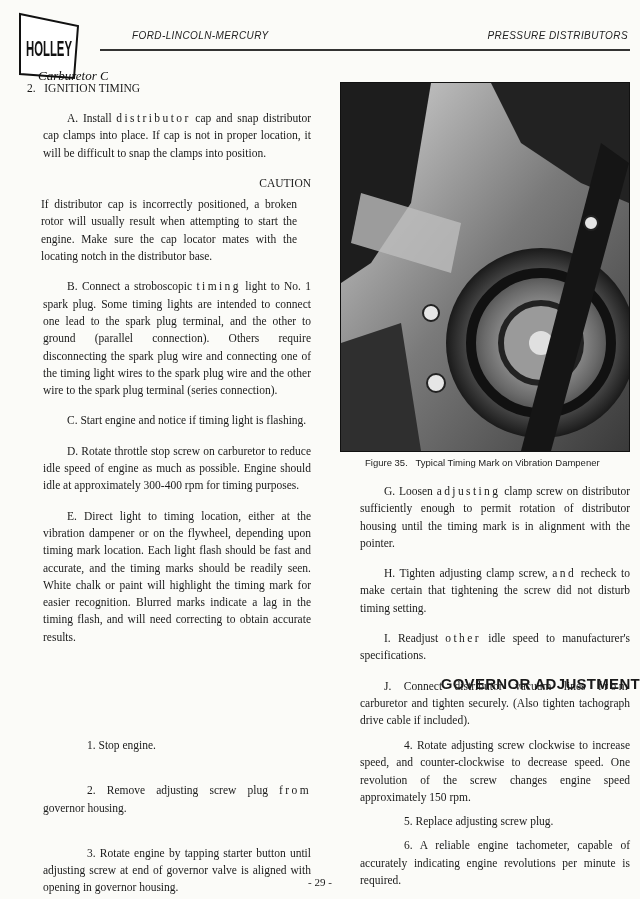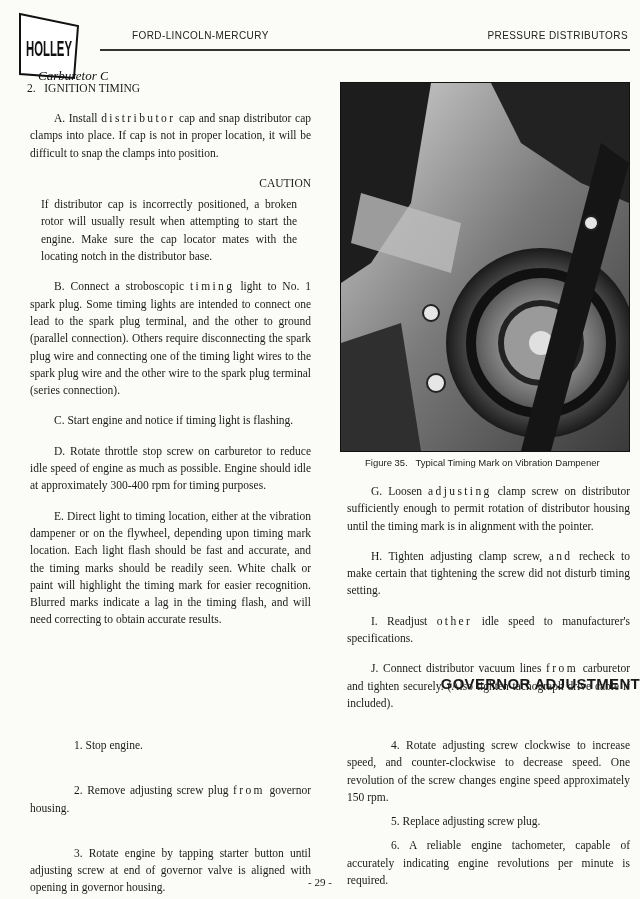--- a/index.html
+++ b/index.html
@@ -1,27 +1,27 @@
 <!DOCTYPE html>
 <html><head>
 <meta charset="utf-8">
 <style>
   html, body { margin: 0; padding: 0; }
   body { width: 640px; height: 899px; background: #fbfbf8; position: relative; overflow: hidden;
          font-family: "Liberation Serif", "DejaVu Serif", serif; color: #1a1a1a; }
   .abs { position: absolute; }
   .logo { left: 16px; top: 12px; width: 92px; height: 74px; }
   .hdr-line { left: 100px; top: 49px; width: 530px; height: 2px; background: #333; }
-  .hdr-text { top: 30px; font-family: "Liberation Sans", "DejaVu Sans", sans-serif; font-size: 10px; letter-spacing: 0.4px; color: #222; }
+  .hdr-text { top: 30px; font-family: "Liberation Sans", "DejaVu Sans", sans-serif; font-size: 10px; letter-spacing: 0.4px; color: #222; font-style: italic; }
   .hdr-left { left: 132px; }
   .hdr-right { right: 12px; }
   .body-text { font-size: 11.5px; line-height: 17.3px; text-align: justify; }
   .col-left { left: 27px; width: 284px; }
   .col-right { left: 344px; width: 286px; }
-  .para { margin: 0 0 13px 3px; text-indent: 24px; }
+  .para { margin: 0 0 13px 16px; text-indent: 24px; }
   .sect-title { left: 27px; top: 82px; font-size: 11.5px; }
   .caution-title { text-align: right; font-size: 11.5px; margin: 0 0 4px 0; }
   .caution { margin: 0 14px 13px 14px; text-indent: 0; }
   .photo { left: 340px; top: 82px; width: 288px; height: 368px; background: #2a2a2a; overflow: hidden; border: 1px solid #111; }
   .caption { left: 341px; top: 457px; font-family: "Liberation Sans", "DejaVu Sans", sans-serif; font-size: 9.5px; color: #222; padding-left: 24px; }
   .gov-title { left: 0; width: 640px; top: 675px; text-align: right; font-family: "Liberation Sans", "DejaVu Sans", sans-serif; font-weight: bold; font-size: 15px; letter-spacing: 0.3px; }
   .page-num { left: 0; width: 640px; top: 876px; text-align: center; font-size: 11px; }
   .spaced { letter-spacing: 2.4px; }
 </style>
 </head>

